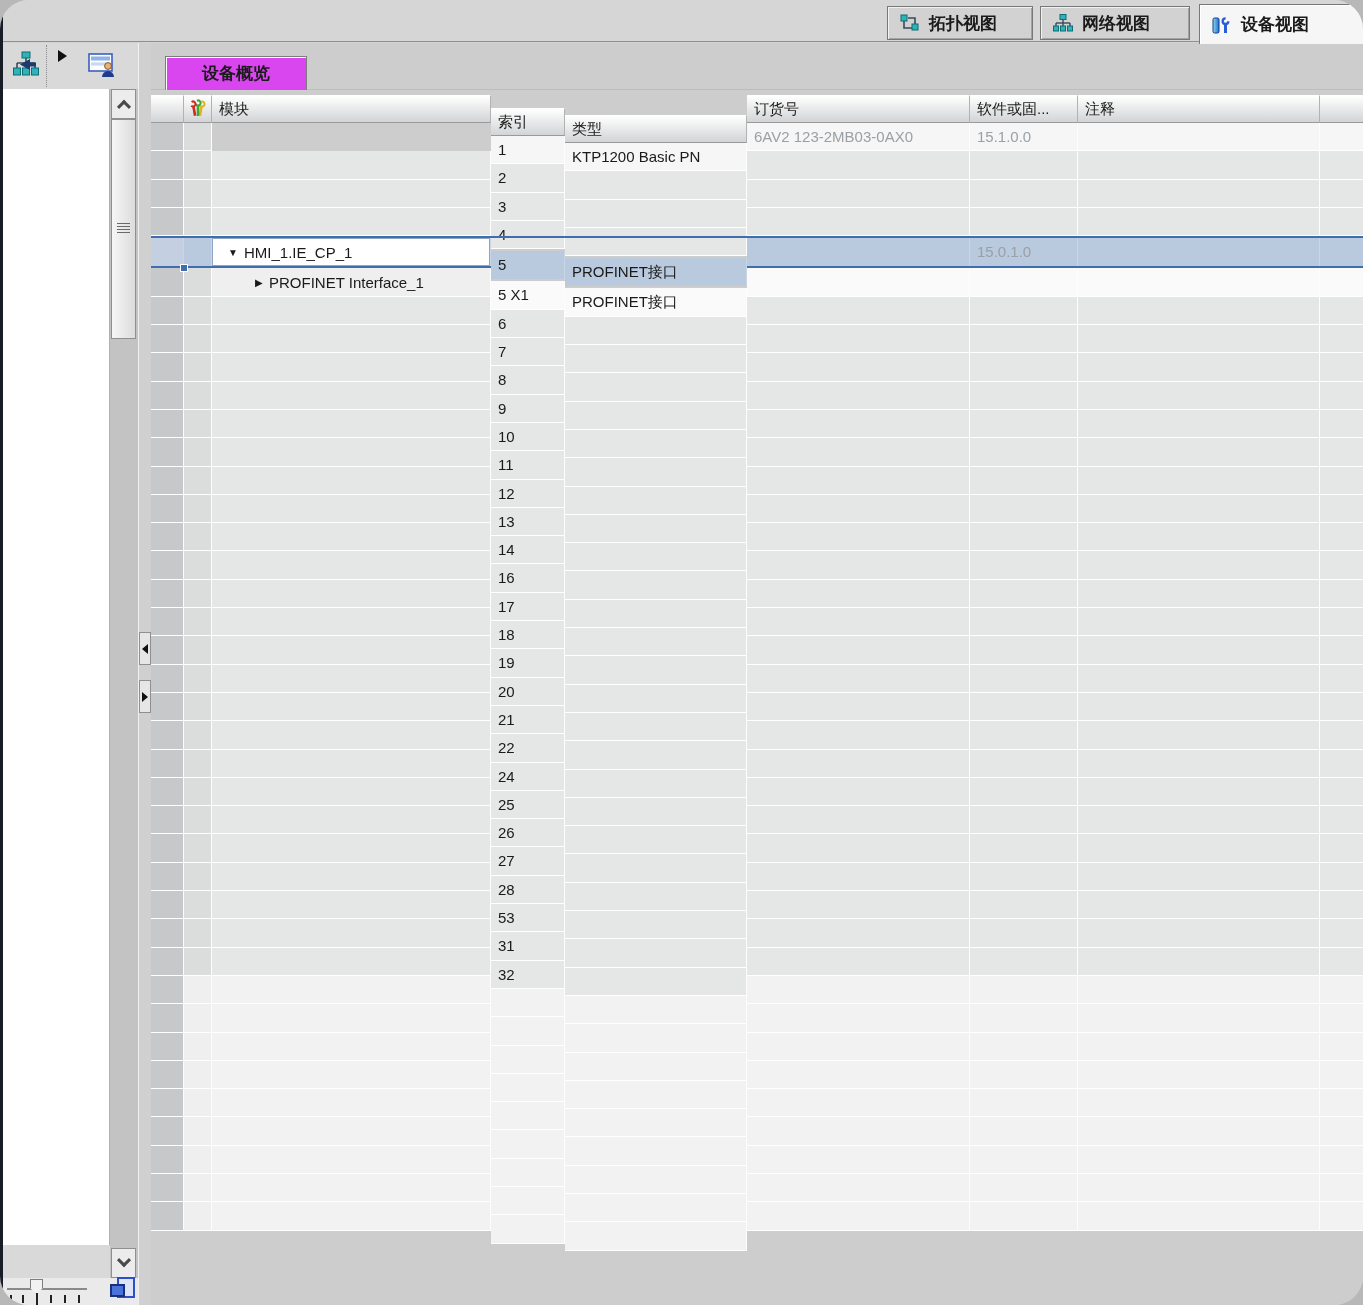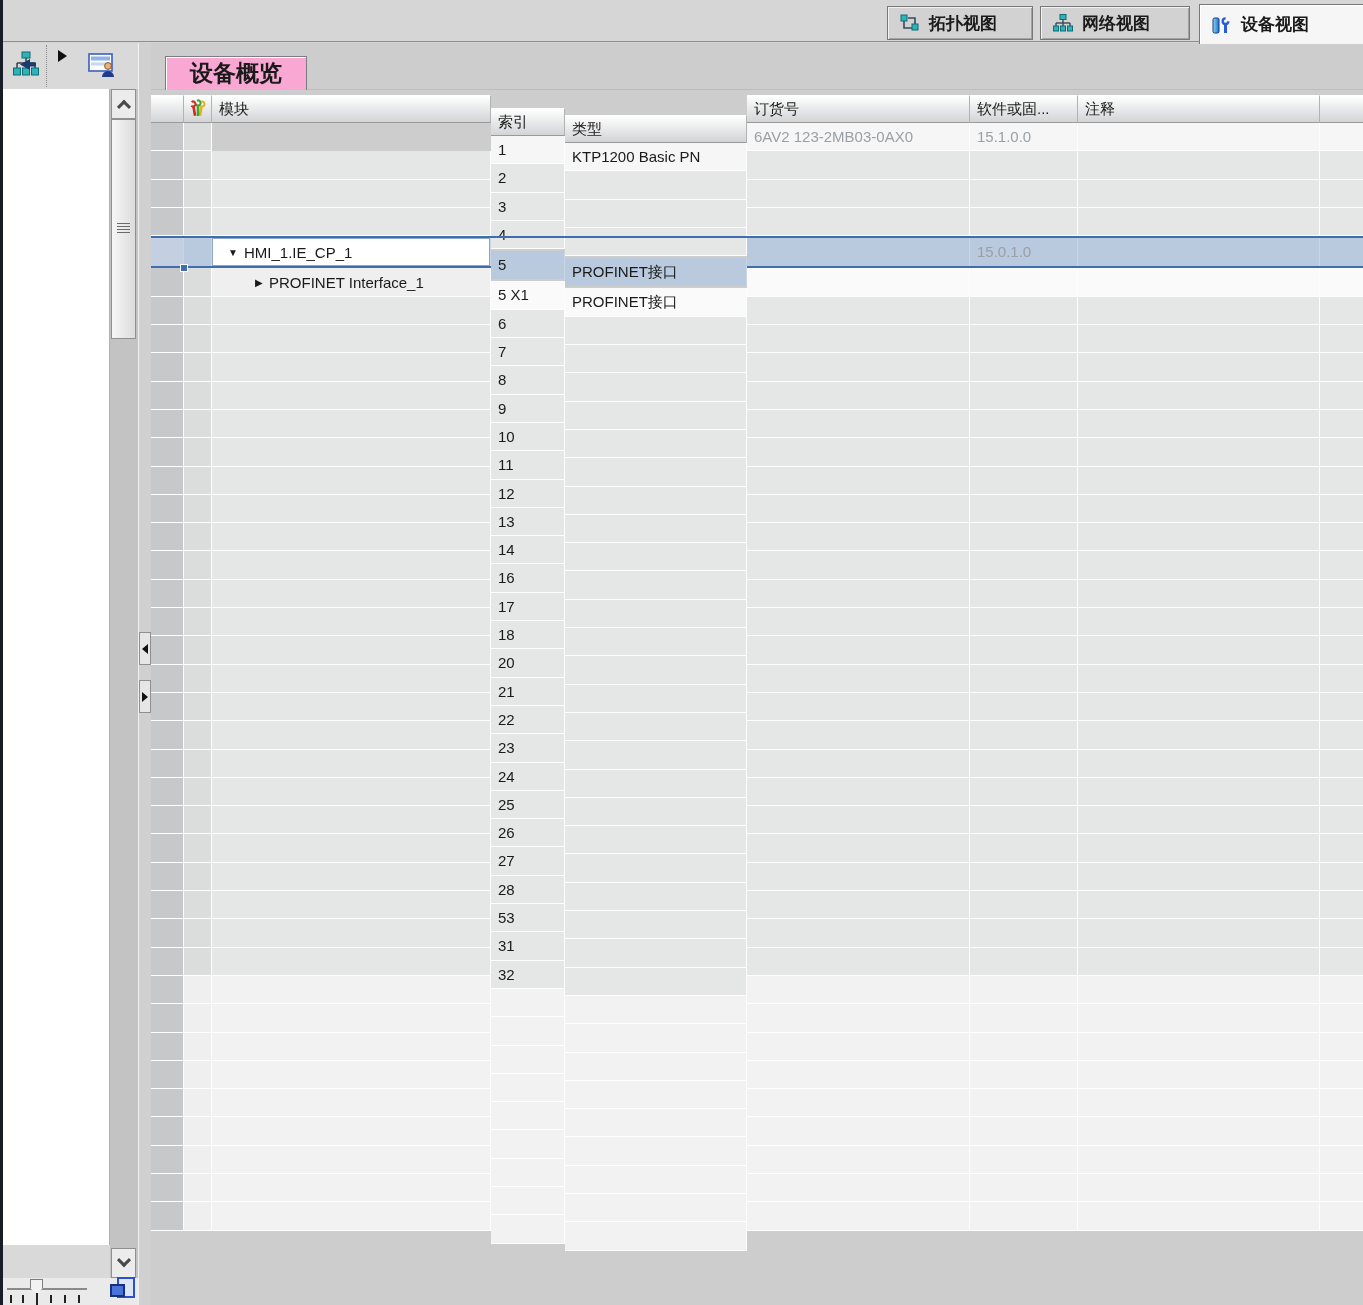--- a/index.html
+++ b/index.html
@@ -1,18 +1,18 @@
 <!DOCTYPE html>
 <html><head>
 <meta charset="utf-8">
 <style>
   html,body{margin:0;padding:0;background:#b8b8b8;}
   *{box-sizing:border-box;}
   .root{position:relative;width:1363px;height:1305px;overflow:hidden;
-        font-family:"Liberation Sans","DejaVu Sans",sans-serif;color:#1a1a1a;background:#d4d4d4;}
+        font-family:"Liberation Sans","DejaVu Sans",sans-serif;color:#1a1a1a;background:#d4d4d4;border-radius:29px;}
 
   
   .win-edge{position:absolute;left:0;top:0;width:3px;height:1305px;background:#181c26;z-index:50;}
 
   
   .topbar{position:absolute;left:3px;top:0;right:0;height:42px;background:#d6d6d6;border-bottom:1px solid #8f8f8f;z-index:10;}
   .viewtab{position:absolute;top:6px;height:34px;display:flex;align-items:center;gap:9px;padding:0 12px;
            background:#d2d2d2;border:1px solid #787878;
            box-shadow:inset 1px 1px 0 #f2f2f2, inset -1px -1px 0 #a2a2a2;
            font-size:17px;font-weight:bold;cursor:default;}
@@ -57,23 +57,23 @@
   .vsplit{position:absolute;left:138px;top:43px;width:13px;bottom:0;background:#d0d0d0;border-left:1px solid #f1f1f1;}
   .sp-handle{position:absolute;left:0px;width:12px;height:33px;background:#e6e6e6;border:1px solid #8f8f8f;
              display:flex;align-items:center;justify-content:center;}
   .sp-h1{top:589px;}
   .sp-h2{top:637px;}
   .tri-l{width:0;height:0;border-right:6px solid #111;border-top:5px solid transparent;border-bottom:5px solid transparent;}
   .tri-r{width:0;height:0;border-left:6px solid #111;border-top:5px solid transparent;border-bottom:5px solid transparent;}
 
   
   .mainpane{position:absolute;left:151px;top:43px;right:0;bottom:0;background:#cdcdcd;}
-  .ovtab{position:absolute;left:14px;top:13px;width:142px;height:34px;background:#f9a8d4;
+  .ovtab{position:absolute;left:14px;top:13px;width:142px;height:34px;background:#d946ef;
          border:1px solid #7d7d7d;border-bottom:none;box-shadow:inset 1px 1px 0 #fff;
-         display:flex;align-items:center;justify-content:center;font-size:23px;font-weight:bold;z-index:3;}
+         display:flex;align-items:center;justify-content:center;font-size:17px;font-weight:bold;z-index:3;}
   .tabline{position:absolute;left:0;right:0;top:46px;border-top:1px solid #bdbdbd;}
 
   
   .dtable{position:absolute;left:0;top:52px;right:0;bottom:0;overflow:hidden;font-size:15px;}
   .thead{display:flex;height:28px;}
   .hc{height:28px;line-height:26px;padding-left:7px;background:linear-gradient(#ffffff,#d2d4d6);
       border-right:1px solid #b2b2b2;border-top:1px solid #ffffff;border-bottom:1px solid #9a9a9a;
       white-space:nowrap;overflow:hidden;}
   .hc.center{display:flex;align-items:center;justify-content:center;padding-left:0;}
   .trow{display:flex;height:28.3px;position:relative;}
@@ -514,20 +514,33 @@
             <div class="c c-fw dim"></div>
             <div class="c c-comment"></div>
             <div class="c c-extra"></div>
           </div>
           <div class="trow empty">
             <div class="c c-gutter"></div>
             <div class="c c-icon"></div>
             <div class="c c-module">
               <span class="mtxt"></span>
             </div>
+            <div class="c c-index">19</div>
+            <div class="c c-type"></div>
+            <div class="c c-order dim"></div>
+            <div class="c c-fw dim"></div>
+            <div class="c c-comment"></div>
+            <div class="c c-extra"></div>
+          </div>
+          <div class="trow empty">
+            <div class="c c-gutter"></div>
+            <div class="c c-icon"></div>
+            <div class="c c-module">
+              <span class="mtxt"></span>
+            </div>
             <div class="c c-index">20</div>
             <div class="c c-type"></div>
             <div class="c c-order dim"></div>
             <div class="c c-fw dim"></div>
             <div class="c c-comment"></div>
             <div class="c c-extra"></div>
           </div>
           <div class="trow empty">
             <div class="c c-gutter"></div>
             <div class="c c-icon"></div>
@@ -541,33 +554,20 @@
             <div class="c c-comment"></div>
             <div class="c c-extra"></div>
           </div>
           <div class="trow empty">
             <div class="c c-gutter"></div>
             <div class="c c-icon"></div>
             <div class="c c-module">
               <span class="mtxt"></span>
             </div>
             <div class="c c-index">22</div>
-            <div class="c c-type"></div>
-            <div class="c c-order dim"></div>
-            <div class="c c-fw dim"></div>
-            <div class="c c-comment"></div>
-            <div class="c c-extra"></div>
-          </div>
-          <div class="trow empty">
-            <div class="c c-gutter"></div>
-            <div class="c c-icon"></div>
-            <div class="c c-module">
-              <span class="mtxt"></span>
-            </div>
-            <div class="c c-index">23</div>
             <div class="c c-type"></div>
             <div class="c c-order dim"></div>
             <div class="c c-fw dim"></div>
             <div class="c c-comment"></div>
             <div class="c c-extra"></div>
           </div>
           <div class="trow empty">
             <div class="c c-gutter"></div>
             <div class="c c-icon"></div>
             <div class="c c-module">

